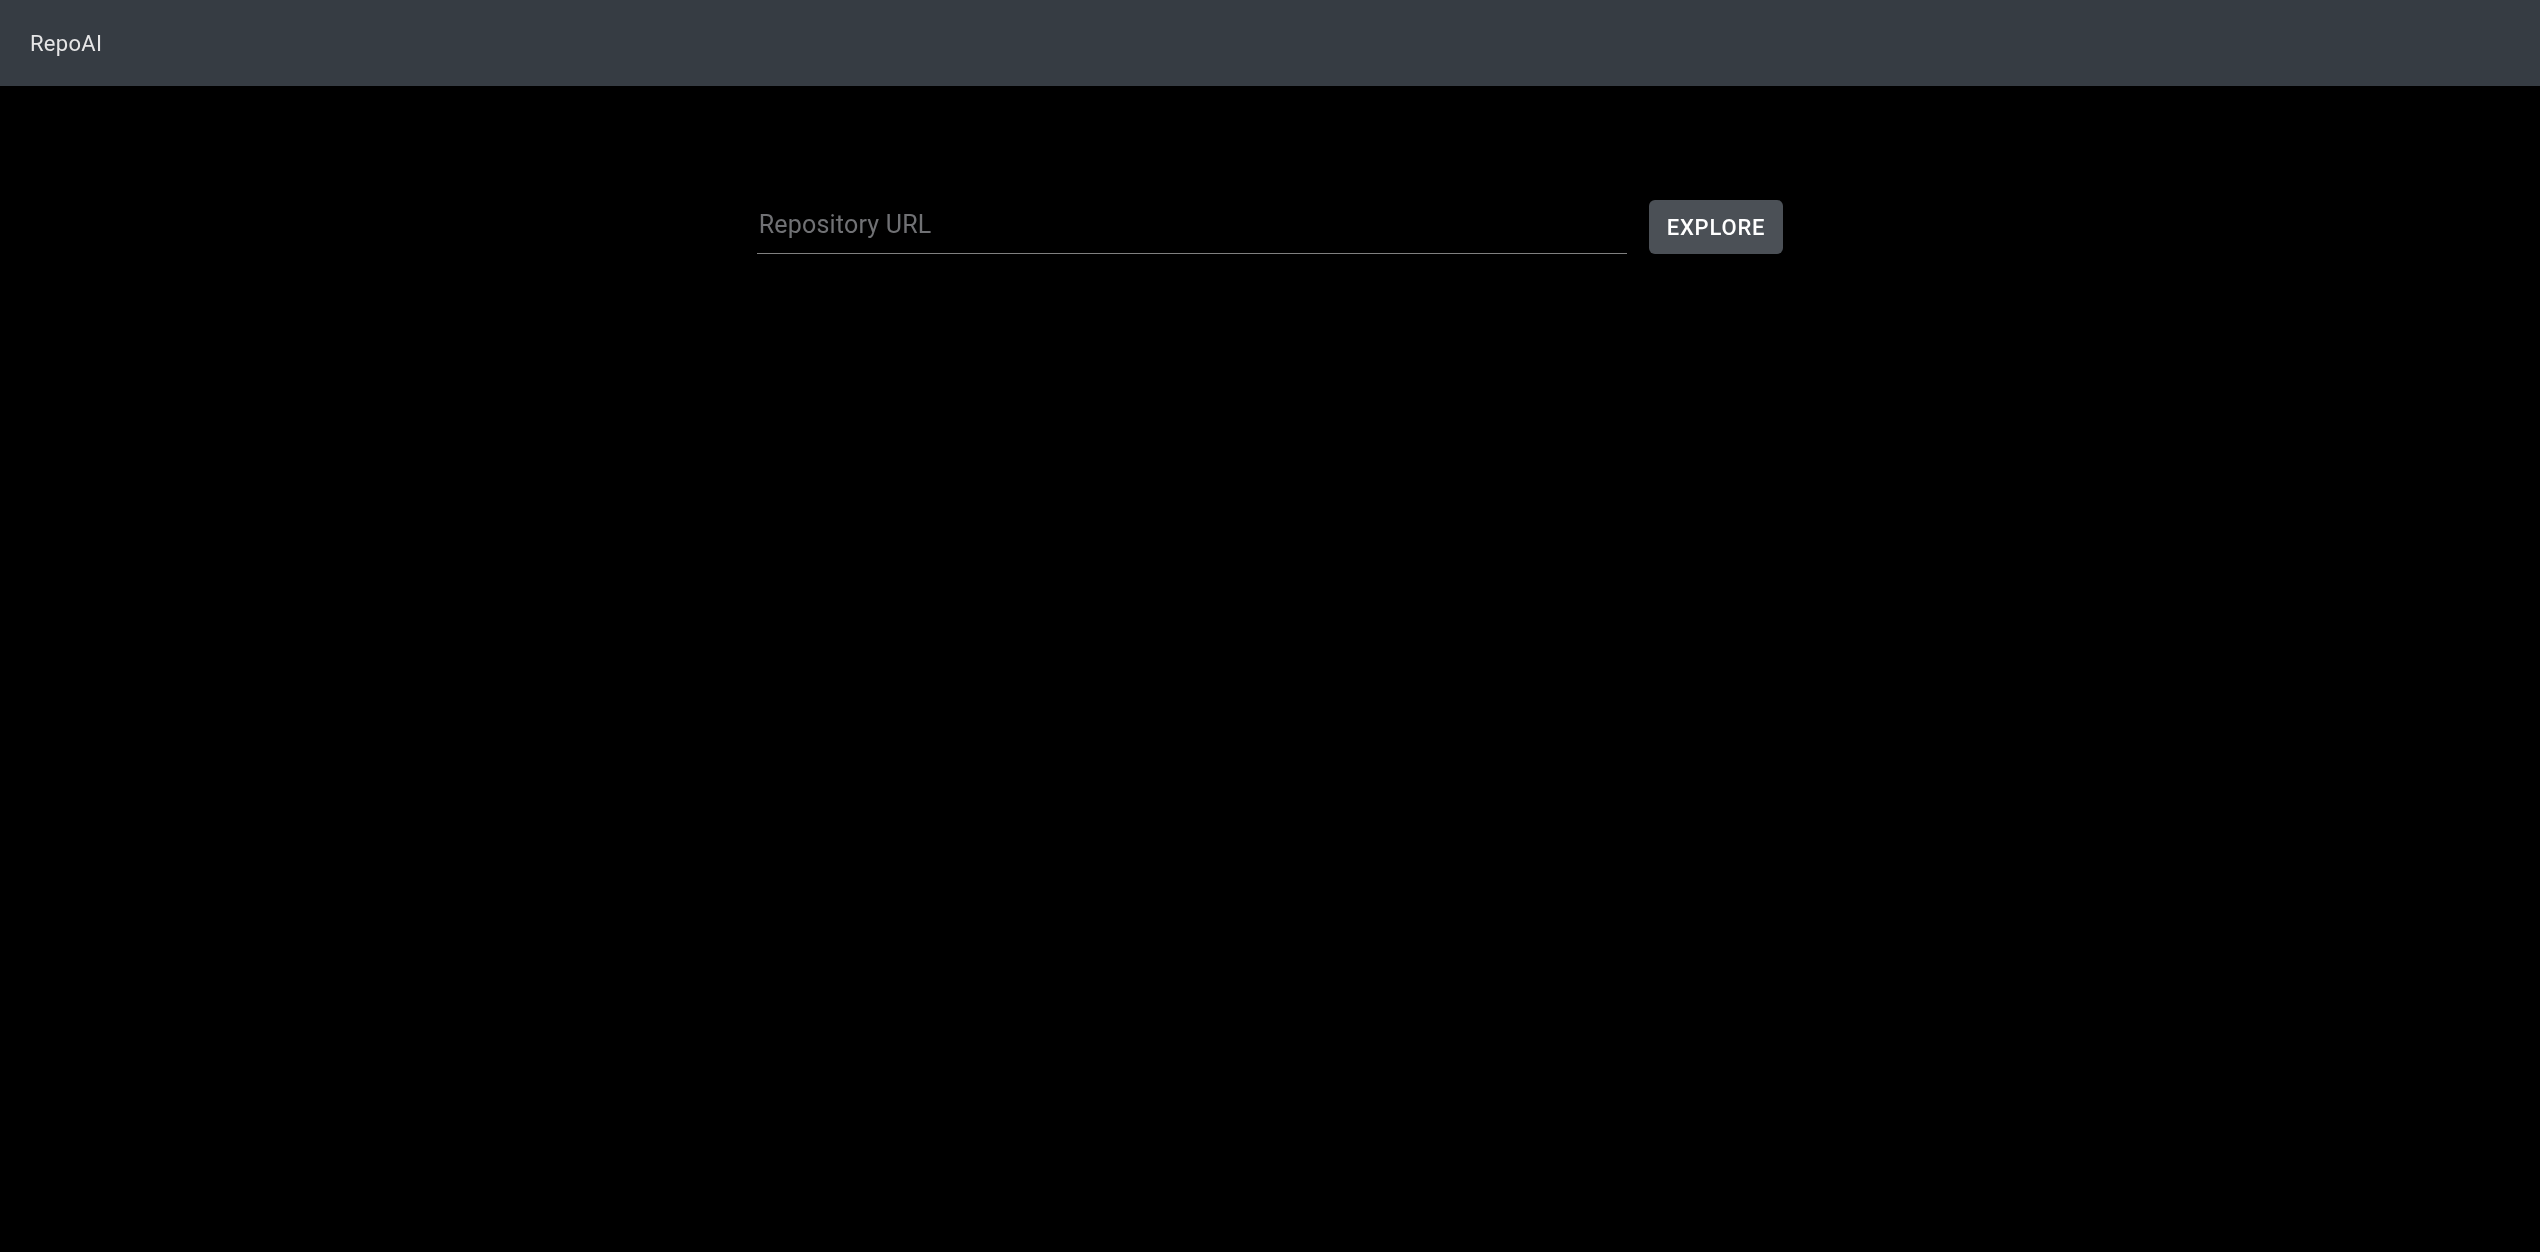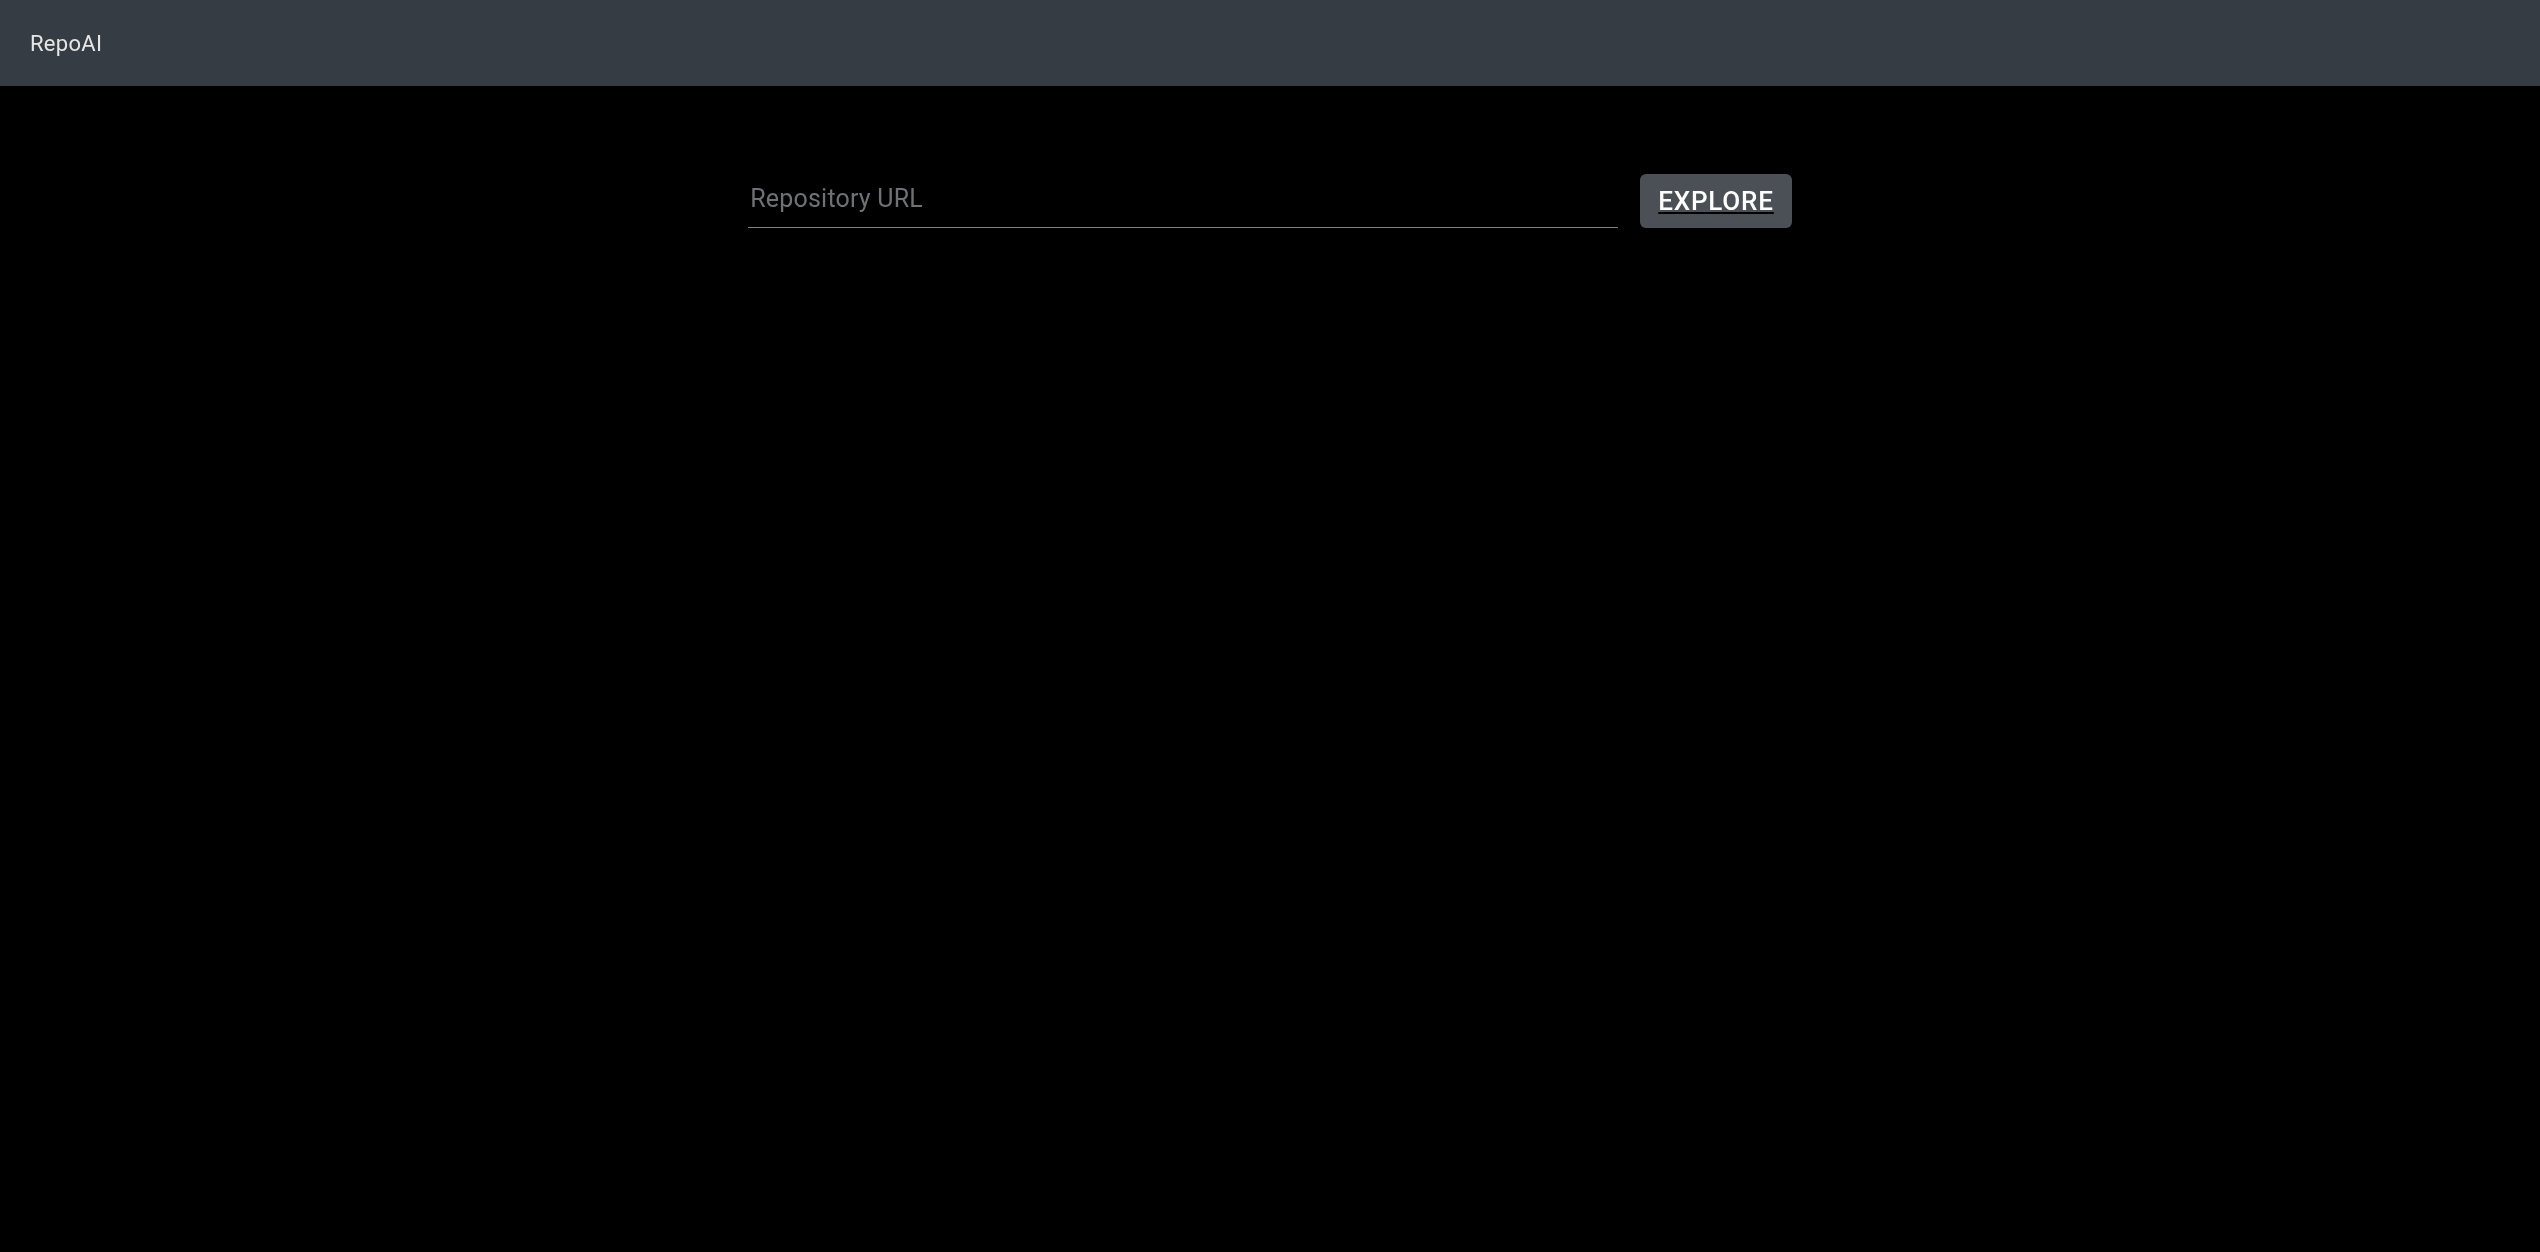--- a/index.html
+++ b/index.html
@@ -27,22 +27,21 @@
     .app-title {
       color: #E6E6E7;
       font-size: 22px;
       font-weight: 400;
       letter-spacing: 0.3px;
     }
     
     .main {
       display: flex;
       justify-content: center;
-      padding-top: 88px;
-      text-decoration: underline;
+      padding-top: 114px;
     }
     
     .search-row {
       display: flex;
       align-items: center;
       gap: 22px;
     }
     
     .repo-input-wrap {
       position: relative;
@@ -77,21 +76,21 @@
       letter-spacing: 0.2px;
     }
     
     .explore-btn {
       background: #4B5056;
       color: #FFFFFF;
       border: none;
       height: 54px;
       padding: 0 18px;
       border-radius: 6px;
-      font-size: 26px;
+      font-size: 22px;
       font-weight: 500;
       letter-spacing: 0.8px;
       cursor: pointer;
       font-family: inherit;
       display: flex;
       align-items: center;
       justify-content: center;
     }
   </style>
 </head>

